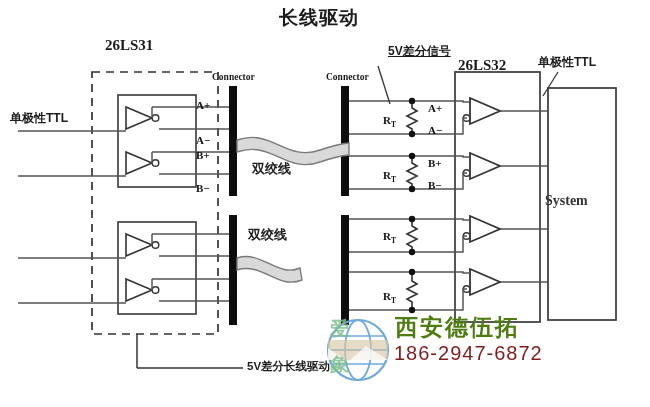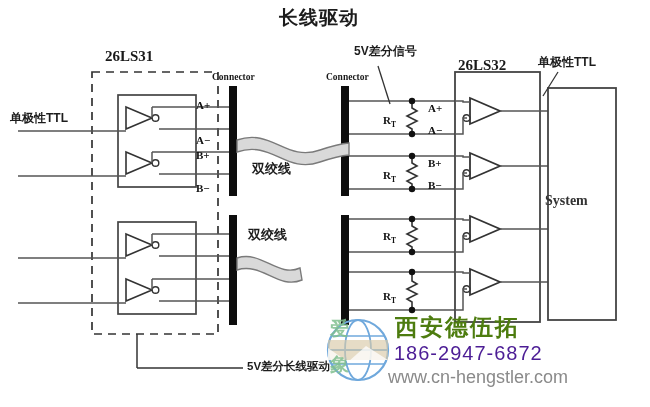--- a/index.html
+++ b/index.html
@@ -6,25 +6,25 @@
   body{width:650px;height:407px;position:relative;overflow:hidden;
        font-family:"Liberation Serif",serif;color:#1a1a1a;}
   #diagram{position:absolute;left:0;top:0;width:650px;height:407px;}
   .lbl{position:absolute;white-space:nowrap;line-height:1;}
   .cn{font-family:"Liberation Sans",sans-serif;font-weight:bold;color:#1c1c1c;}
   .serif-b{font-family:"Liberation Serif",serif;font-weight:bold;}
   .sans-b{font-family:Liberation Serif, serif;font-weight:bold;}
 
   #title{left:0;top:8px;width:638px;text-align:center;font-size:19px;
          letter-spacing:1px;}
-  #lbl-26ls31{left:105px;top:49px;font-size:15px;}
+  #lbl-26ls31{left:105px;top:38px;font-size:15px;}
   #lbl-26ls32{left:458px;top:58px;font-size:15px;text-align:center;}
   #lbl-ttl-left{left:10px;top:112px;font-size:12px;}
   #lbl-ttl-right{left:538px;top:56px;font-size:12px;}
-  #lbl-5v-diff{left:354px;top:45px;font-size:12px;}
+  #lbl-5v-diff{left:388px;top:45px;font-size:12px;text-decoration:underline;}
   #lbl-conn-1{left:212px;top:73px;font-size:9.5px;}
   #lbl-conn-2{left:326px;top:73px;font-size:9.5px;}
   #lbl-tp-1{left:252px;top:162px;font-size:13px;}
   #lbl-tp-2{left:248px;top:228px;font-size:13px;}
   #lbl-bottom{left:247px;top:361px;font-size:11.5px;}
   #lbl-system{left:545px;top:194px;font-size:14px;color:#333;}
 
   .sig{position:absolute;font-family:"Liberation Serif",serif;
        font-weight:bold;font-size:11px;color:#111;white-space:nowrap;}
   .rt{position:absolute;font-family:"Liberation Serif",serif;
@@ -32,21 +32,21 @@
   .rt sub{font-size:7.5px;}
 
   
   #wm{position:absolute;left:0;top:0;width:650px;height:407px;
       pointer-events:none;}
   #wm-company{position:absolute;left:395px;top:312px;font-size:23px;
       font-family:"Liberation Sans",sans-serif;font-weight:bold;
       color:#4d7c0f;letter-spacing:2px;white-space:nowrap;}
   #wm-phone{position:absolute;left:394px;top:342px;font-size:20px;
       font-family:"Liberation Sans",sans-serif;
-      color:#4c1d95;letter-spacing:1px;white-space:nowrap;}
+      color:#7f1d1d;letter-spacing:1px;white-space:nowrap;}
   #wm-url{position:absolute;left:388px;top:367px;font-size:18px;
       font-family:"Liberation Sans",sans-serif;
       color:#8a8a8a;letter-spacing:0px;white-space:nowrap;}
   #wm-cn-a{position:absolute;left:330px;top:316px;font-size:19px;
       font-family:"Liberation Sans",sans-serif;font-weight:bold;
       color:#7fbf8e;opacity:.85;}
   #wm-cn-b{position:absolute;left:330px;top:352px;font-size:19px;
       font-family:"Liberation Sans",sans-serif;font-weight:bold;
       color:#7fbf8e;opacity:.85;}
 </style>
@@ -244,14 +244,13 @@
       <line x1="-27" y1="-14" x2="27" y2="-14" stroke="#6fa8dc" stroke-width="1.5"></line>
       <line x1="-27" y1="14" x2="27" y2="14" stroke="#6fa8dc" stroke-width="1.5"></line>
       <path d="M-30,-10 L30,-10 L30,10 L-30,10 Z" fill="#d8c9a8" opacity="0.65"></path>
       <path d="M-30,-2 L-10,12 L8,-4 L30,10 L30,10 L-30,10 Z" fill="#ffffff" opacity="0.75"></path>
     </g>
   </svg>
   <div id="wm-cn-a">爱</div>
   <div id="wm-cn-b">象</div>
   <div id="wm-company">西安德伍拓</div>
   <div id="wm-phone">186-2947-6872</div>
-  <div id="wm-url">www.cn-hengstler.com</div>
 </div>
 
 </body></html>

